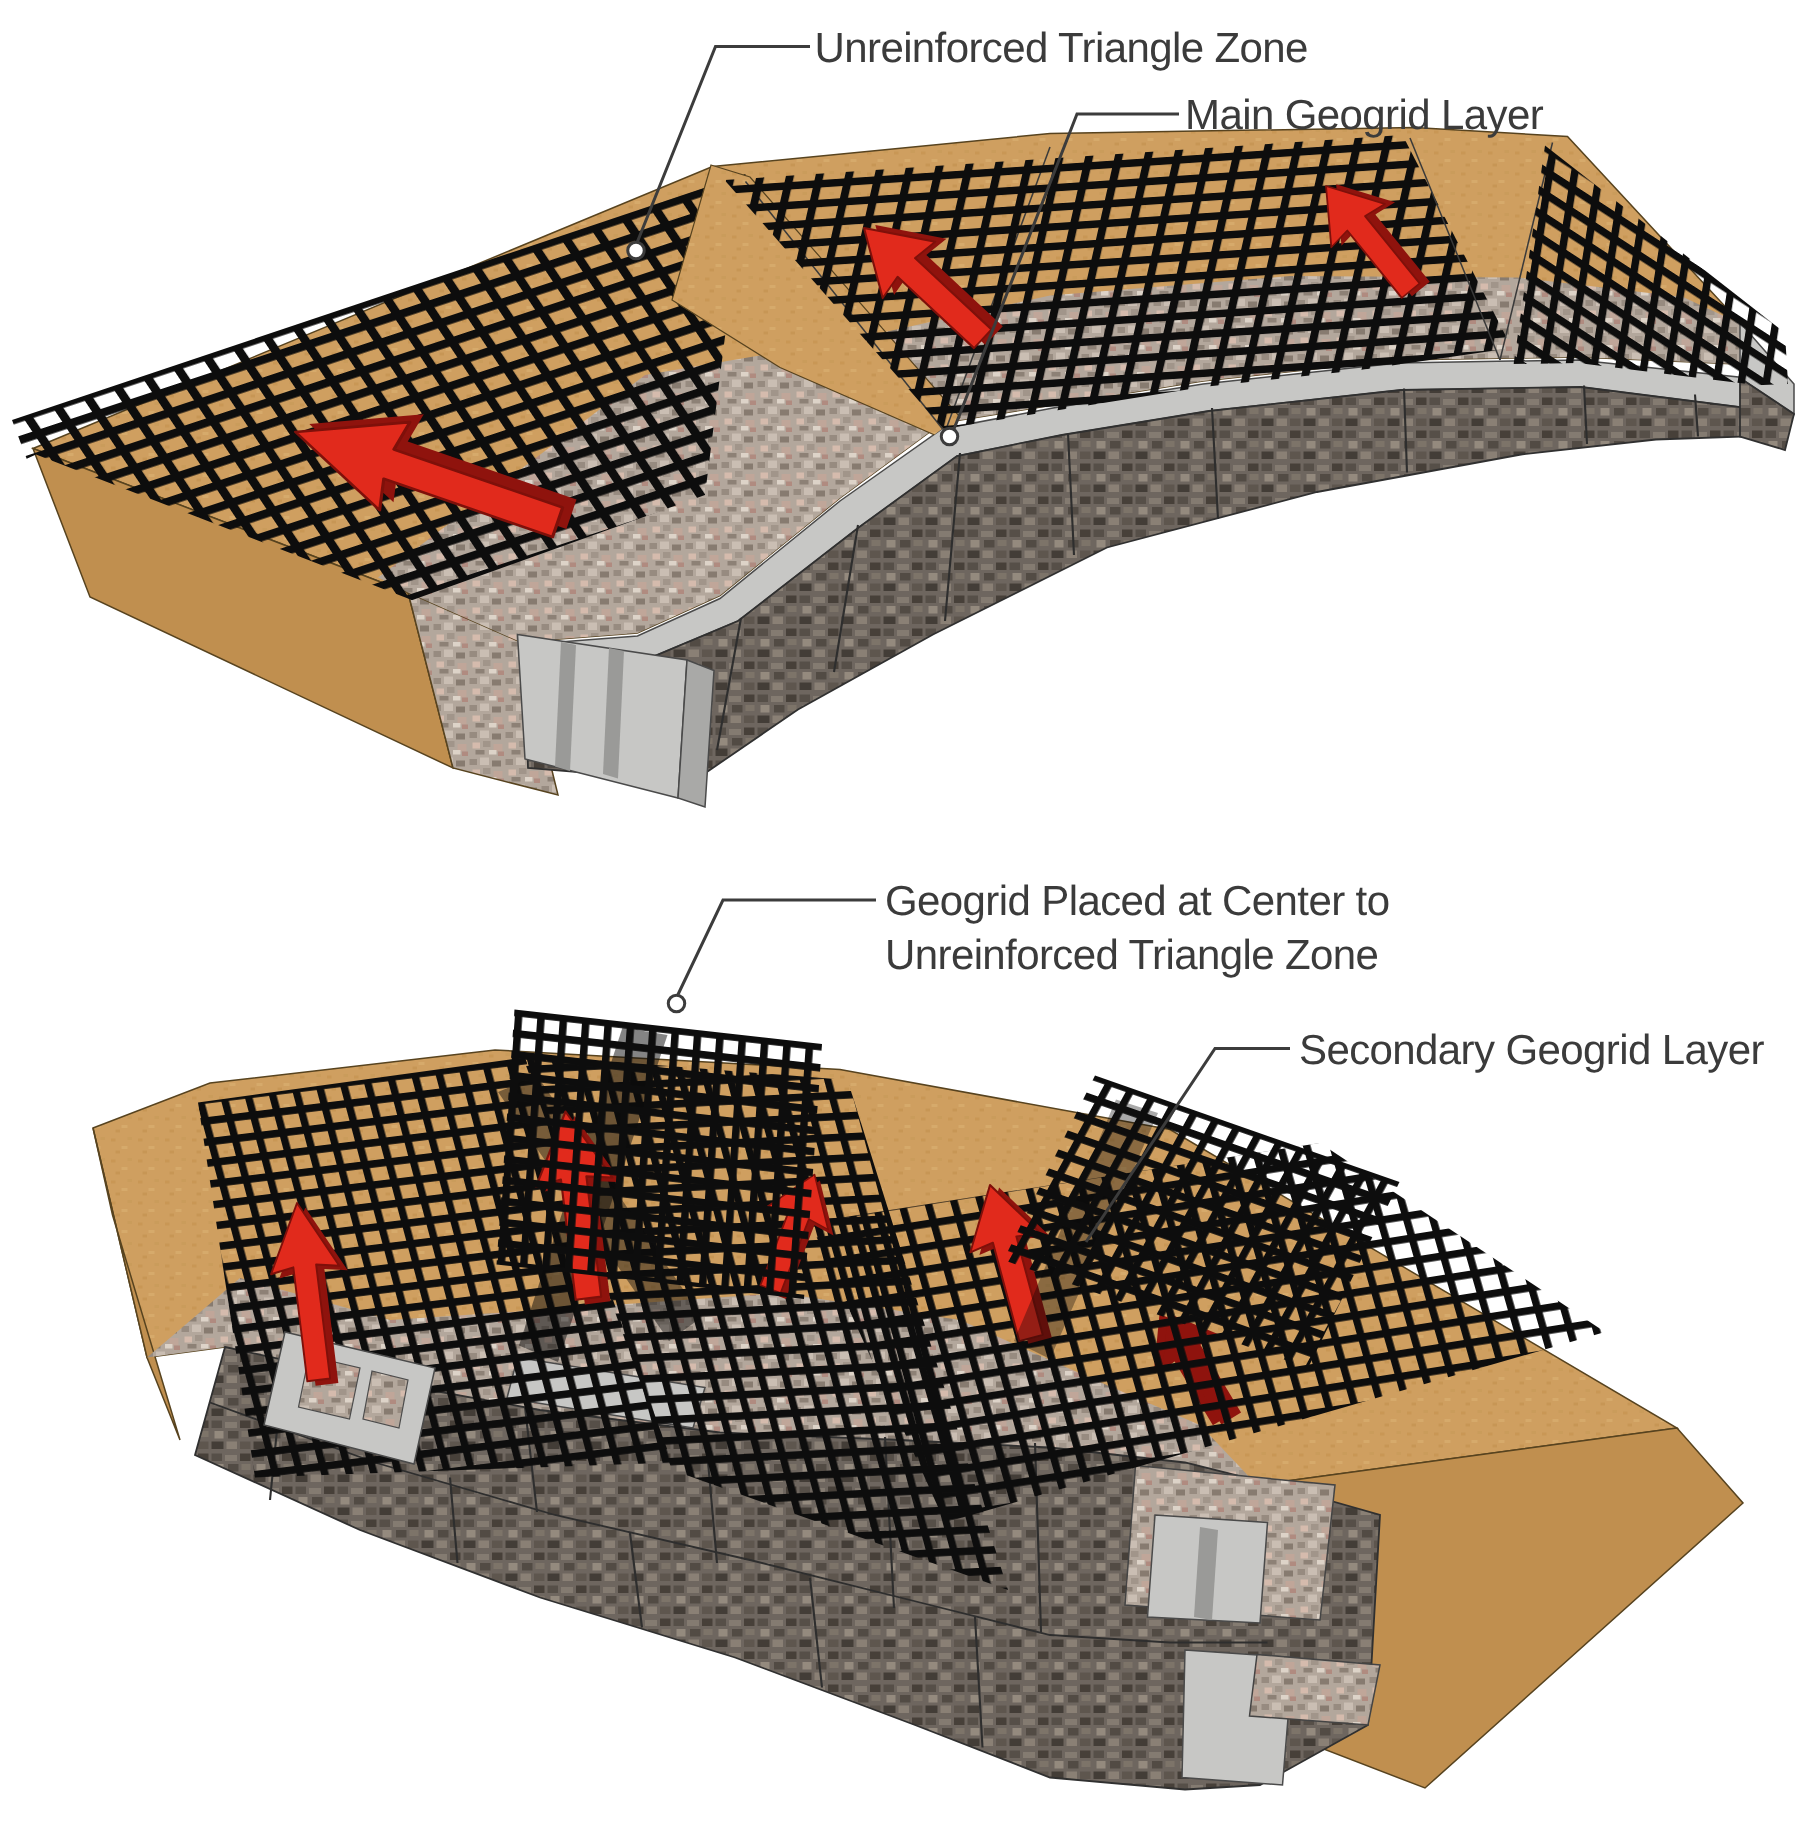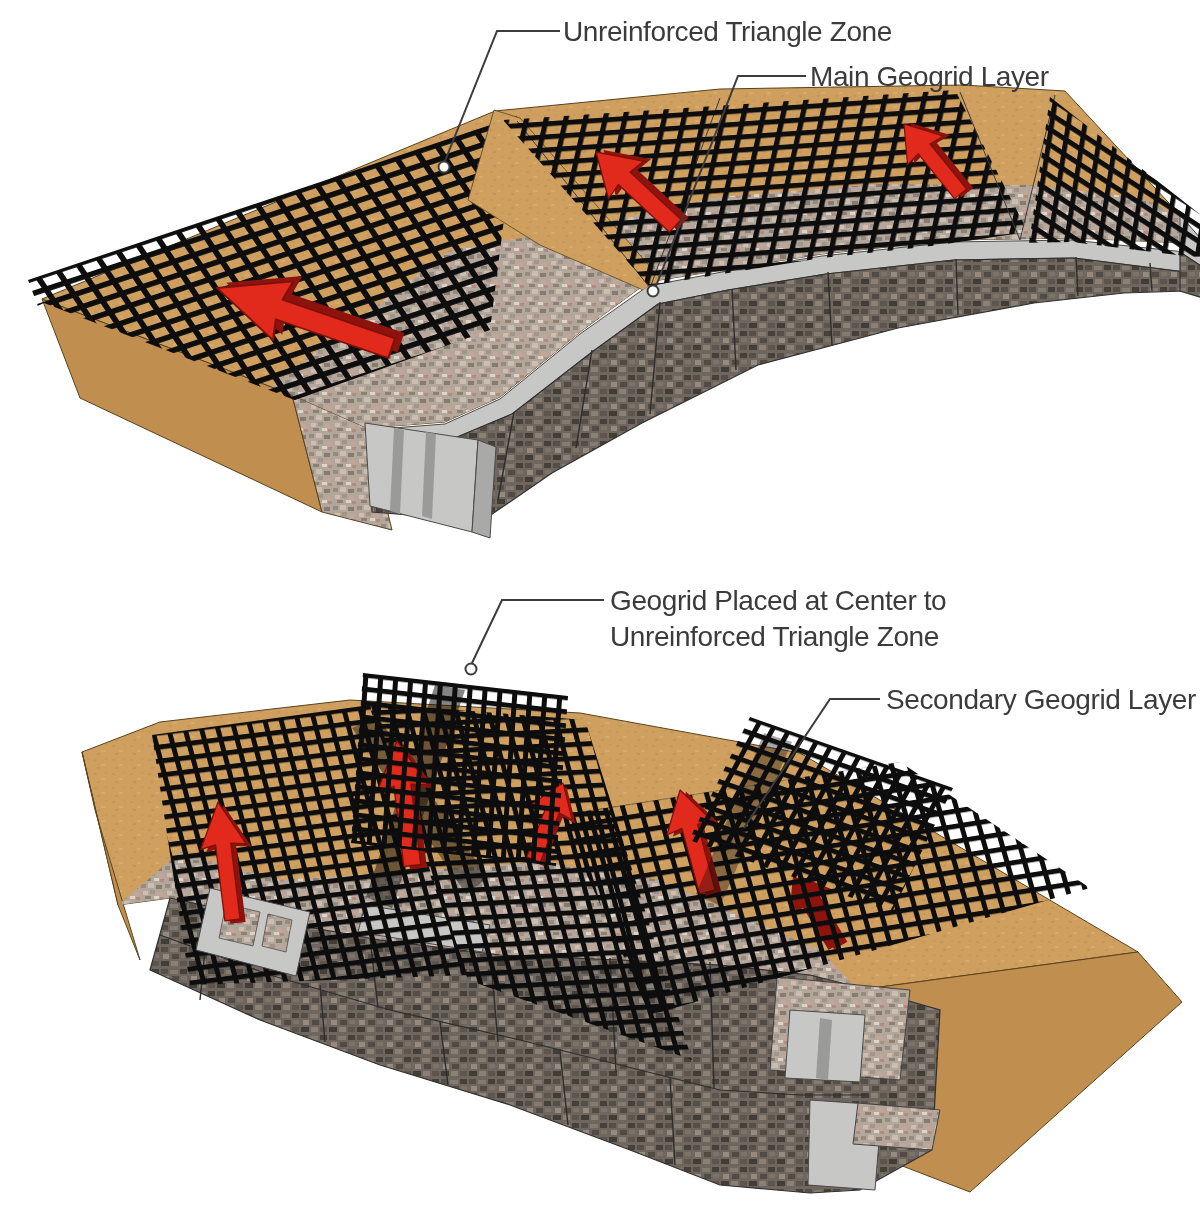--- a/index.html
+++ b/index.html
@@ -1,16 +1,16 @@
 <!DOCTYPE html>
 <html style="--c-background: #ffffff; --c-soil: #cf9f60; --c-soil_dark: #c08f4f; --c-gravel: #b3a79c; --c-cap: #c7c7c5; --c-block: #6e665f; --c-mesh: #0d0d0d; --c-arrow: #e12a1c; --c-arrow_dark: #8f130d; --c-line: #3c3c3c; --c-text: #3b3b3b;"><head>
 <meta charset="utf-8">
 <style>
   html,body{margin:0;padding:0;background:var(--c-background,#ffffff);}
-  .stage{width:1052px;height:1221px;position:relative;background:var(--c-background,#ffffff);margin-left:20px;}
+  .stage{width:1052px;height:1221px;position:relative;background:var(--c-background,#ffffff);}
   svg{display:block;}
   .soil{fill:var(--c-soil,#cf9f60);}
   .soilD{fill:var(--c-soil_dark,#c08f4f);}
   .edge{stroke:#57431f;stroke-width:1;}
   .capf{fill:var(--c-cap,#c7c7c5);stroke:#4a4a4a;stroke-width:1;}
   .capg{fill:#9a9a98;}
   .mb{fill:var(--c-mesh,#0d0d0d);}
   .blocks{fill:url(#blocktex);stroke:#303030;stroke-width:1.2;}
   .gravel{fill:url(#graveltex);}
   .soilT{fill:url(#soiltex);}

